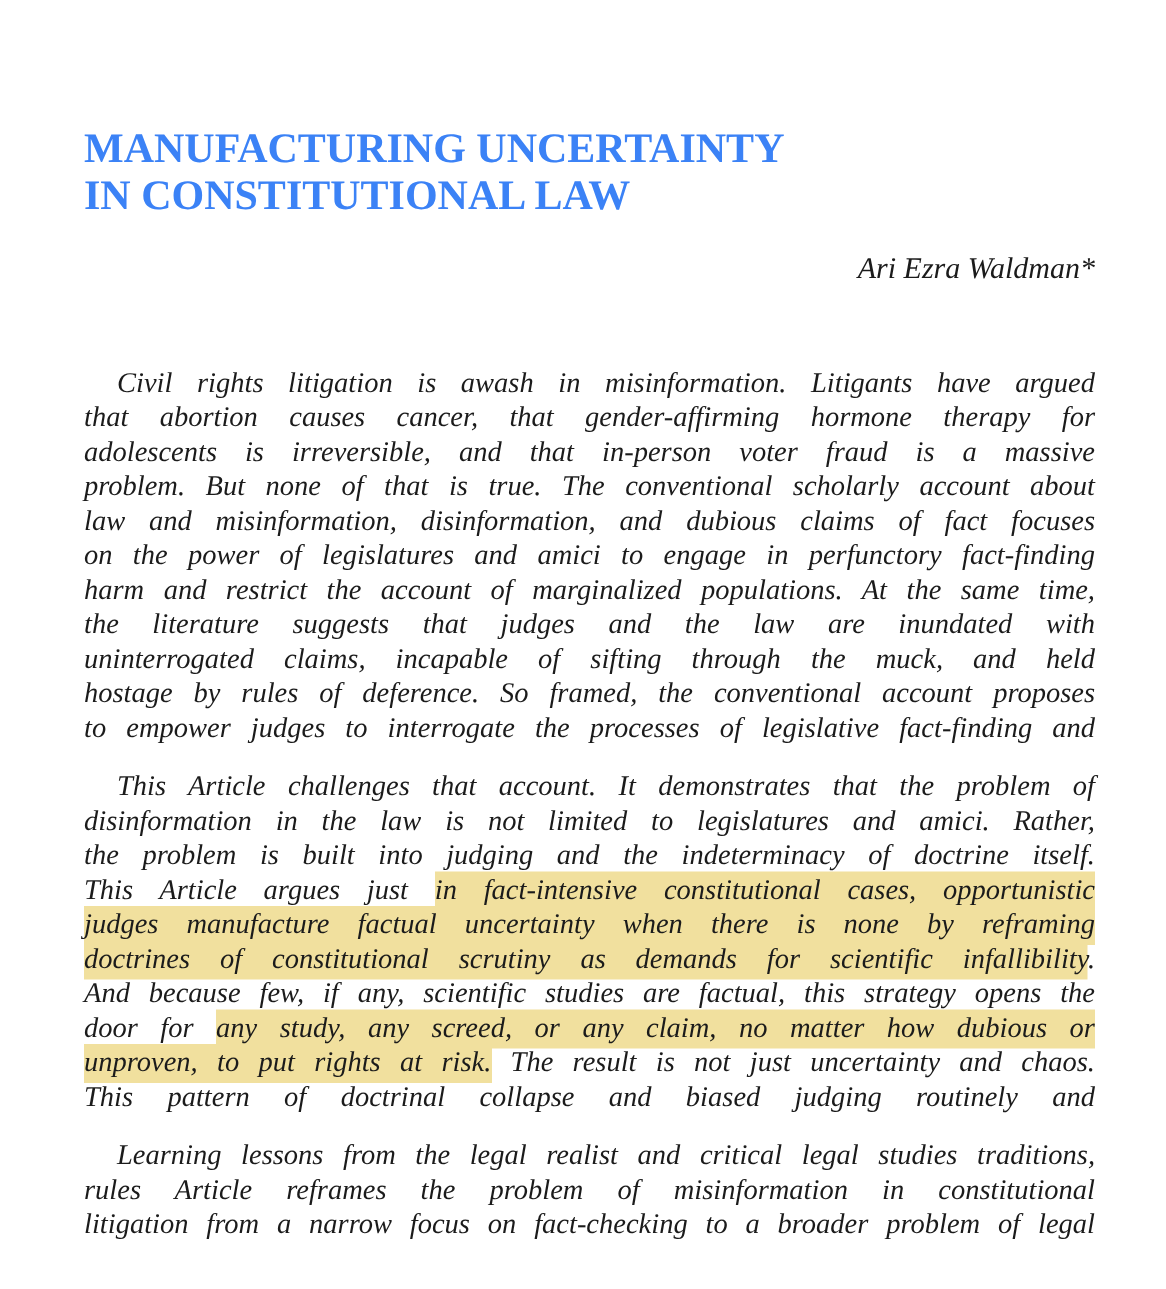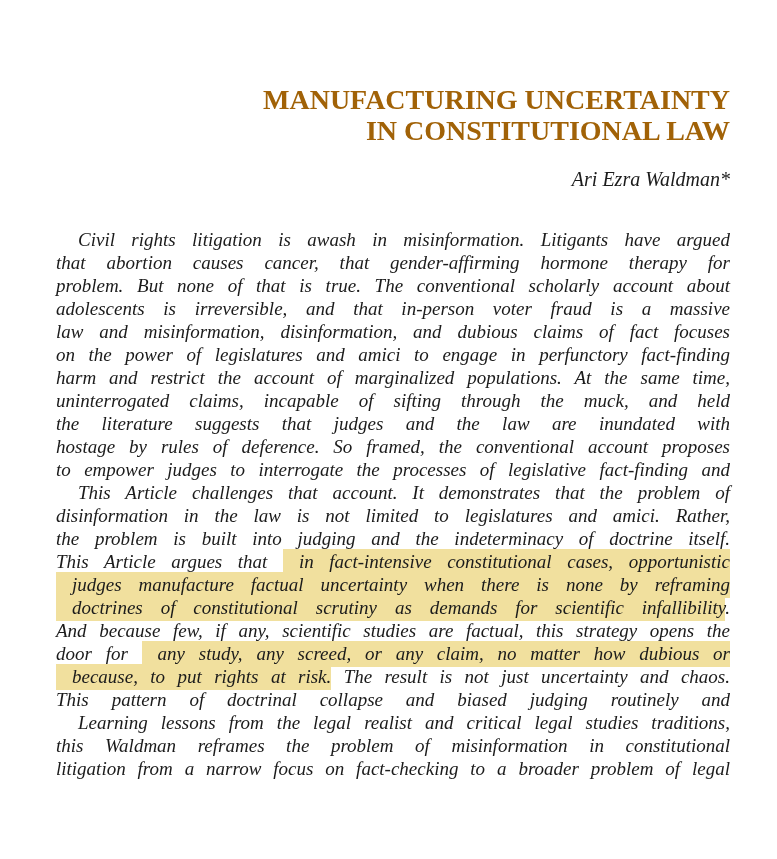--- a/index.html
+++ b/index.html
@@ -11,25 +11,25 @@
     background: var(--page-bg, #ffffff);
     overflow: hidden;
     font-family: "Liberation Serif", serif;
     color: var(--ink, #1b1b1b);
   }
   .title-block {
     position: absolute;
     top: 84px;
     left: 56px;
     width: 674px;
-    text-align: right;
+    text-align: left;
     font-weight: bold;
     font-size: 28px;
     line-height: 31px;
-    color: #a16207;
+    color: #3b82f6;
   }
   .author {
     position: absolute;
     top: 166px;
     left: 56px;
     width: 674px;
     text-align: right;
     font-style: italic;
     font-size: 20px;
     line-height: 26px;
@@ -42,60 +42,60 @@
     font-style: italic;
     font-size: 19px;
     line-height: 23px;
   }
   .line {
     height: 23px;
     text-align: justify;
     text-align-last: justify;
   }
   .line.para-end { text-align-last: left; }
-  .line.first-line { text-indent: 22px; }
+  .line.first-line { text-indent: 22px; margin-top: 16px; }
   .hl {
     background: var(--hl, #f1e09e);
-    padding: 2px 0 3px 16px;
+    padding: 2px 0 3px 0;
   }
 </style>
 </head>
 <body>
 
 <div class="page">
   <div class="title-block">
     <div>MANUFACTURING UNCERTAINTY</div>
     <div>IN CONSTITUTIONAL LAW</div>
   </div>
   <div class="author">Ari Ezra Waldman*</div>
   <div class="body-text">
       <div>
         <div class="line first-line"><span>Civil rights litigation is awash in misinformation.  Litigants have argued</span></div>
         <div class="line"><span>that abortion causes cancer, that gender-affirming hormone therapy for</span></div>
+        <div class="line"><span>adolescents is irreversible, and that in-person voter fraud is a massive</span></div>
         <div class="line"><span>problem.  But none of that is true.  The conventional scholarly account about</span></div>
-        <div class="line"><span>adolescents is irreversible, and that in-person voter fraud is a massive</span></div>
         <div class="line"><span>law and misinformation, disinformation, and dubious claims of fact focuses</span></div>
         <div class="line"><span>on the power of legislatures and amici to engage in perfunctory fact-finding</span></div>
         <div class="line"><span>harm and restrict the account of marginalized populations.  At the same time,</span></div>
+        <div class="line"><span>the literature suggests that judges and the law are inundated with</span></div>
         <div class="line"><span>uninterrogated claims, incapable of sifting through the muck, and held</span></div>
-        <div class="line"><span>the literature suggests that judges and the law are inundated with</span></div>
         <div class="line"><span>hostage by rules of deference.  So framed, the conventional account proposes</span></div>
         <div class="line"><span>to empower judges to interrogate the processes of legislative fact-finding and</span></div>
       </div>
       <div>
         <div class="line first-line"><span>This Article challenges that account.  It demonstrates that the problem of</span></div>
         <div class="line"><span>disinformation in the law is not limited to legislatures and amici.  Rather,</span></div>
         <div class="line"><span>the problem is built into judging and the indeterminacy of doctrine itself.</span></div>
-        <div class="line"><span>This Article argues that </span><span class="hl">in fact-intensive constitutional cases, opportunistic</span></div>
+        <div class="line"><span>This Article argues just </span><span class="hl">in fact-intensive constitutional cases, opportunistic</span></div>
         <div class="line"><span class="hl">judges manufacture factual uncertainty when there is none by reframing</span></div>
         <div class="line"><span class="hl">doctrines of constitutional scrutiny as demands for scientific infallibility</span><span>.</span></div>
         <div class="line"><span>And because few, if any, scientific studies are factual, this strategy opens the</span></div>
         <div class="line"><span>door for </span><span class="hl">any study, any screed, or any claim, no matter how dubious or</span></div>
-        <div class="line"><span class="hl">because, to put rights at risk.</span><span>  The result is not just uncertainty and chaos.</span></div>
+        <div class="line"><span class="hl">unproven, to put rights at risk.</span><span>  The result is not just uncertainty and chaos.</span></div>
         <div class="line"><span>This pattern of doctrinal collapse and biased judging routinely and</span></div>
       </div>
       <div>
         <div class="line first-line"><span>Learning lessons from the legal realist and critical legal studies traditions,</span></div>
-        <div class="line"><span>this Waldman reframes the problem of misinformation in constitutional</span></div>
+        <div class="line"><span>rules Article reframes the problem of misinformation in constitutional</span></div>
         <div class="line"><span>litigation from a narrow focus on fact-checking to a broader problem of legal</span></div>
       </div>
     </div>
 </div>
 
 </body></html>

